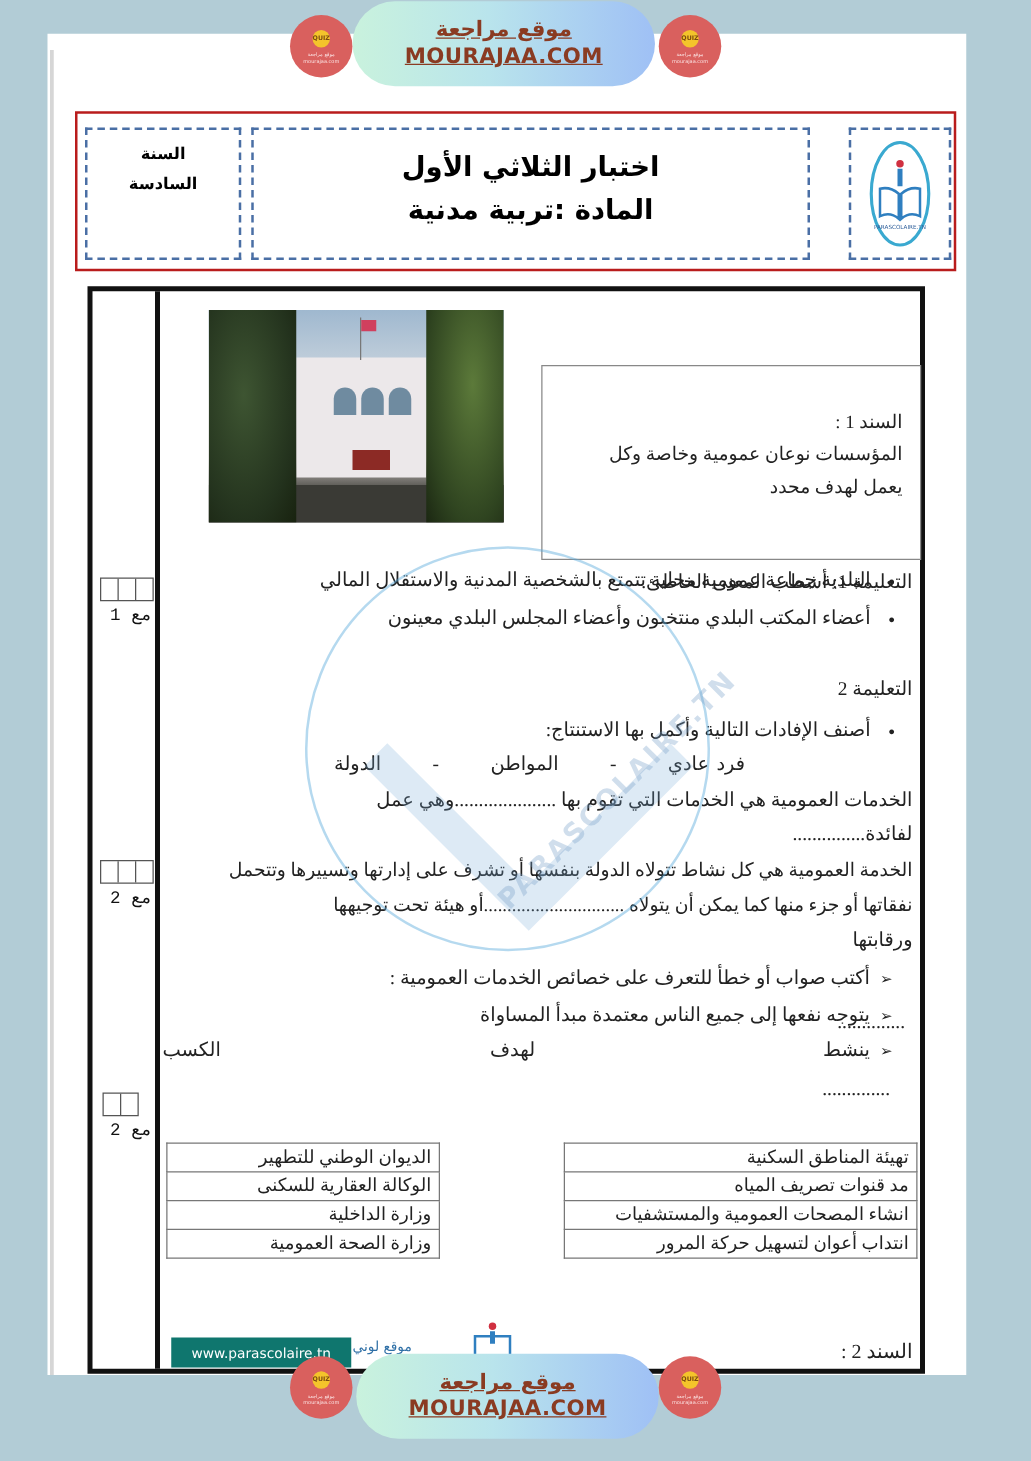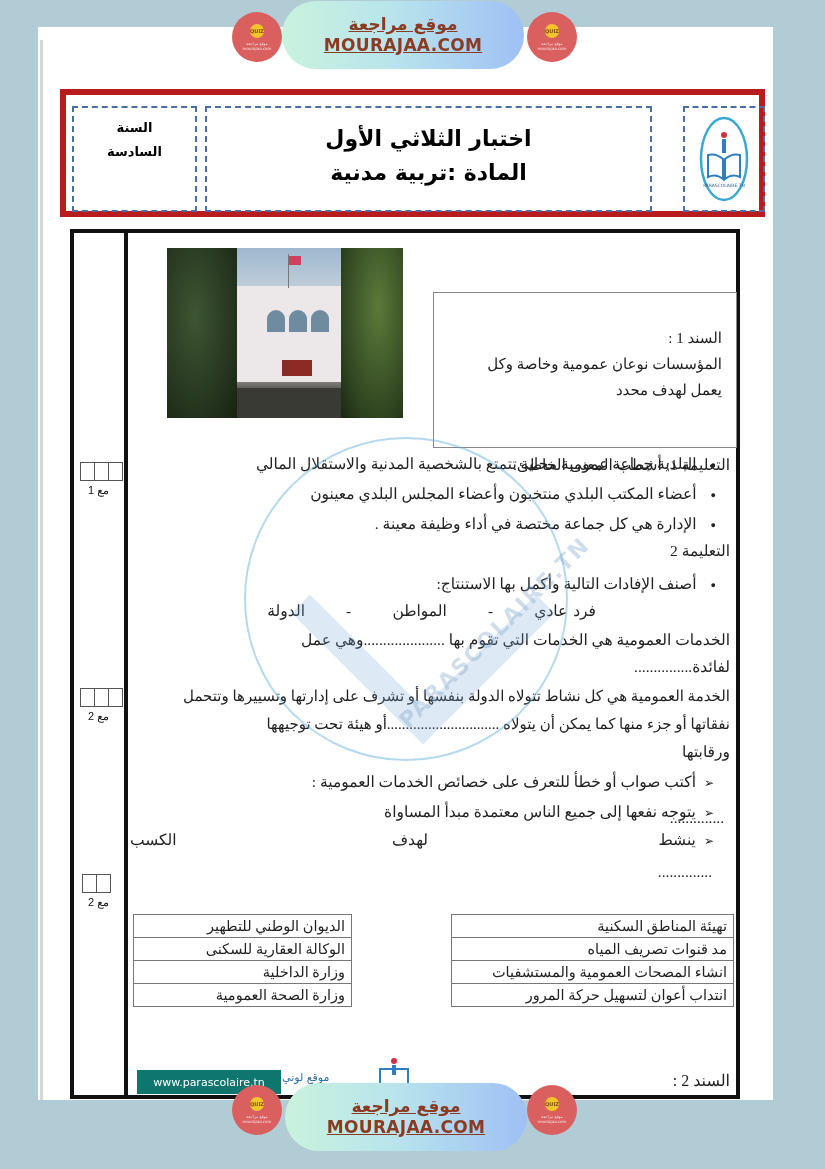--- a/index.html
+++ b/index.html
@@ -38,21 +38,21 @@
     .badge .dot {
       width:14px; height:14px; border-radius:50%; background:#f4c42b;
       font-size:5px; color:#7a4a10; display:flex; align-items:center; justify-content:center;
       font-weight:bold;
     }
     .badge .tiny { font-size:4px; color:#fbe3e3; margin-top:3px; line-height:5px; text-align:center; }
 
     
     .header {
       position:absolute; left:60px; top:89px; width:705px; height:128px;
-      border:6px solid #b91c1c; box-sizing:border-box; background:#fff;
+      border:2px solid #b91c1c; box-sizing:border-box; background:#fff;
     }
     .dash-box {
       position:absolute; border:2px dashed #4a6fa5; box-sizing:border-box;
     }
     .grade-box { left:6px; top:11px; width:125px; height:106px; text-align:center; }
     .grade-box div { font-weight:bold; font-size:13px; line-height:24px; direction:rtl; color:#000; }
     .grade-box .l1 { margin-top:8px; }
     .title-box { left:139px; top:11px; width:447px; height:106px; text-align:center; }
     .title-box .t1 { font-weight:bold; font-size:22px; margin-top:14px; line-height:34px; direction:rtl; color:#000; }
     .title-box .t2 { font-weight:bold; font-size:22px; line-height:34px; direction:rtl; color:#000; }
@@ -66,21 +66,21 @@
     .margin-col {
       position:absolute; left:0; top:0; width:50px; height:100%;
       border-right:4px solid #111; box-sizing:content-box;
     }
     .score {
       position:absolute; left:6px; display:flex; border:1px solid #555;
     }
     .score span { width:13px; height:17px; border-right:1px solid #555; display:block; }
     .score span:last-child { border-right:none; }
     .score-label {
-      position:absolute; left:14px; font-family:Liberation Sans, sans-serif; font-size:11px; color:#111; direction:rtl;
+      position:absolute; left:14px; font-family:Liberation Mono, monospace; font-size:14px; color:#111; direction:rtl;
     }
 
     .photo {
       position:absolute; left:93px; top:15px; width:236px; height:170px; overflow:hidden;
       background:linear-gradient(180deg,#9fb8cf 0%, #c8d3dd 30%, #e6e2e4 45%, #cfc7c6 70%, #4a4a44 85%, #2f2f2b 100%);
     }
     .photo .tree-l { position:absolute; left:0; top:0; width:70px; height:170px; background:radial-gradient(ellipse at 40% 40%, #3e5532 0%, #23321d 70%, #18220f 100%); }
     .photo .tree-r { position:absolute; right:0; top:0; width:62px; height:170px; background:radial-gradient(ellipse at 60% 35%, #5c7a3a 0%, #2f4420 70%, #1b2712 100%); }
     .photo .bld { position:absolute; left:70px; top:38px; width:104px; height:96px; background:#ece8ea; }
     .photo .arch { position:absolute; top:62px; width:18px; height:22px; background:#6f8ba0; border-radius:9px 9px 0 0; }
@@ -209,21 +209,20 @@
 
   <div class="sanad-box">
     <div>السند 1 :</div>
     <div>المؤسسات نوعان عمومية وخاصة وكل</div>
     <div>يعمل لهدف محدد</div>
   </div>
 
   <div class="rtl line" style="top:189px; right:6px;margin-top:34px;">التعليمة 1: أشطب المعنى الخاطئ.</div>
   <div class="rtl line bullet" style="top:222px; right:20px;"><span>البلدية جماعة عمومية محلية تتمتع بالشخصية المدنية والاستقلال المالي</span></div>
   <div class="rtl line bullet" style="top:252px; right:20px;"><span>أعضاء المكتب البلدي منتخبون وأعضاء المجلس البلدي معينون</span></div>
-  <div class="rtl line bullet" style="top:282px; right:20px;"><span>الإدارة هي كل جماعة مختصة في أداء وظيفة معينة .</span></div>
 
   <div class="rtl line" style="top:309px; right:6px;">التعليمة 2</div>
   <div class="rtl line bullet" style="top:342px; right:20px;"><span>أصنف الإفادات التالية وأكمل بها الاستنتاج:</span></div>
   <div class="rtl line" style="top:369px; right:140px; word-spacing:2px;">
     <span>فرد عادي</span>&nbsp;&nbsp;&nbsp;&nbsp;&nbsp;&nbsp;
     <span>-</span>&nbsp;&nbsp;&nbsp;&nbsp;&nbsp;&nbsp;
     <span>المواطن</span>&nbsp;&nbsp;&nbsp;&nbsp;&nbsp;&nbsp;
     <span>-</span>&nbsp;&nbsp;&nbsp;&nbsp;&nbsp;&nbsp;
     <span>الدولة</span>
   </div>

